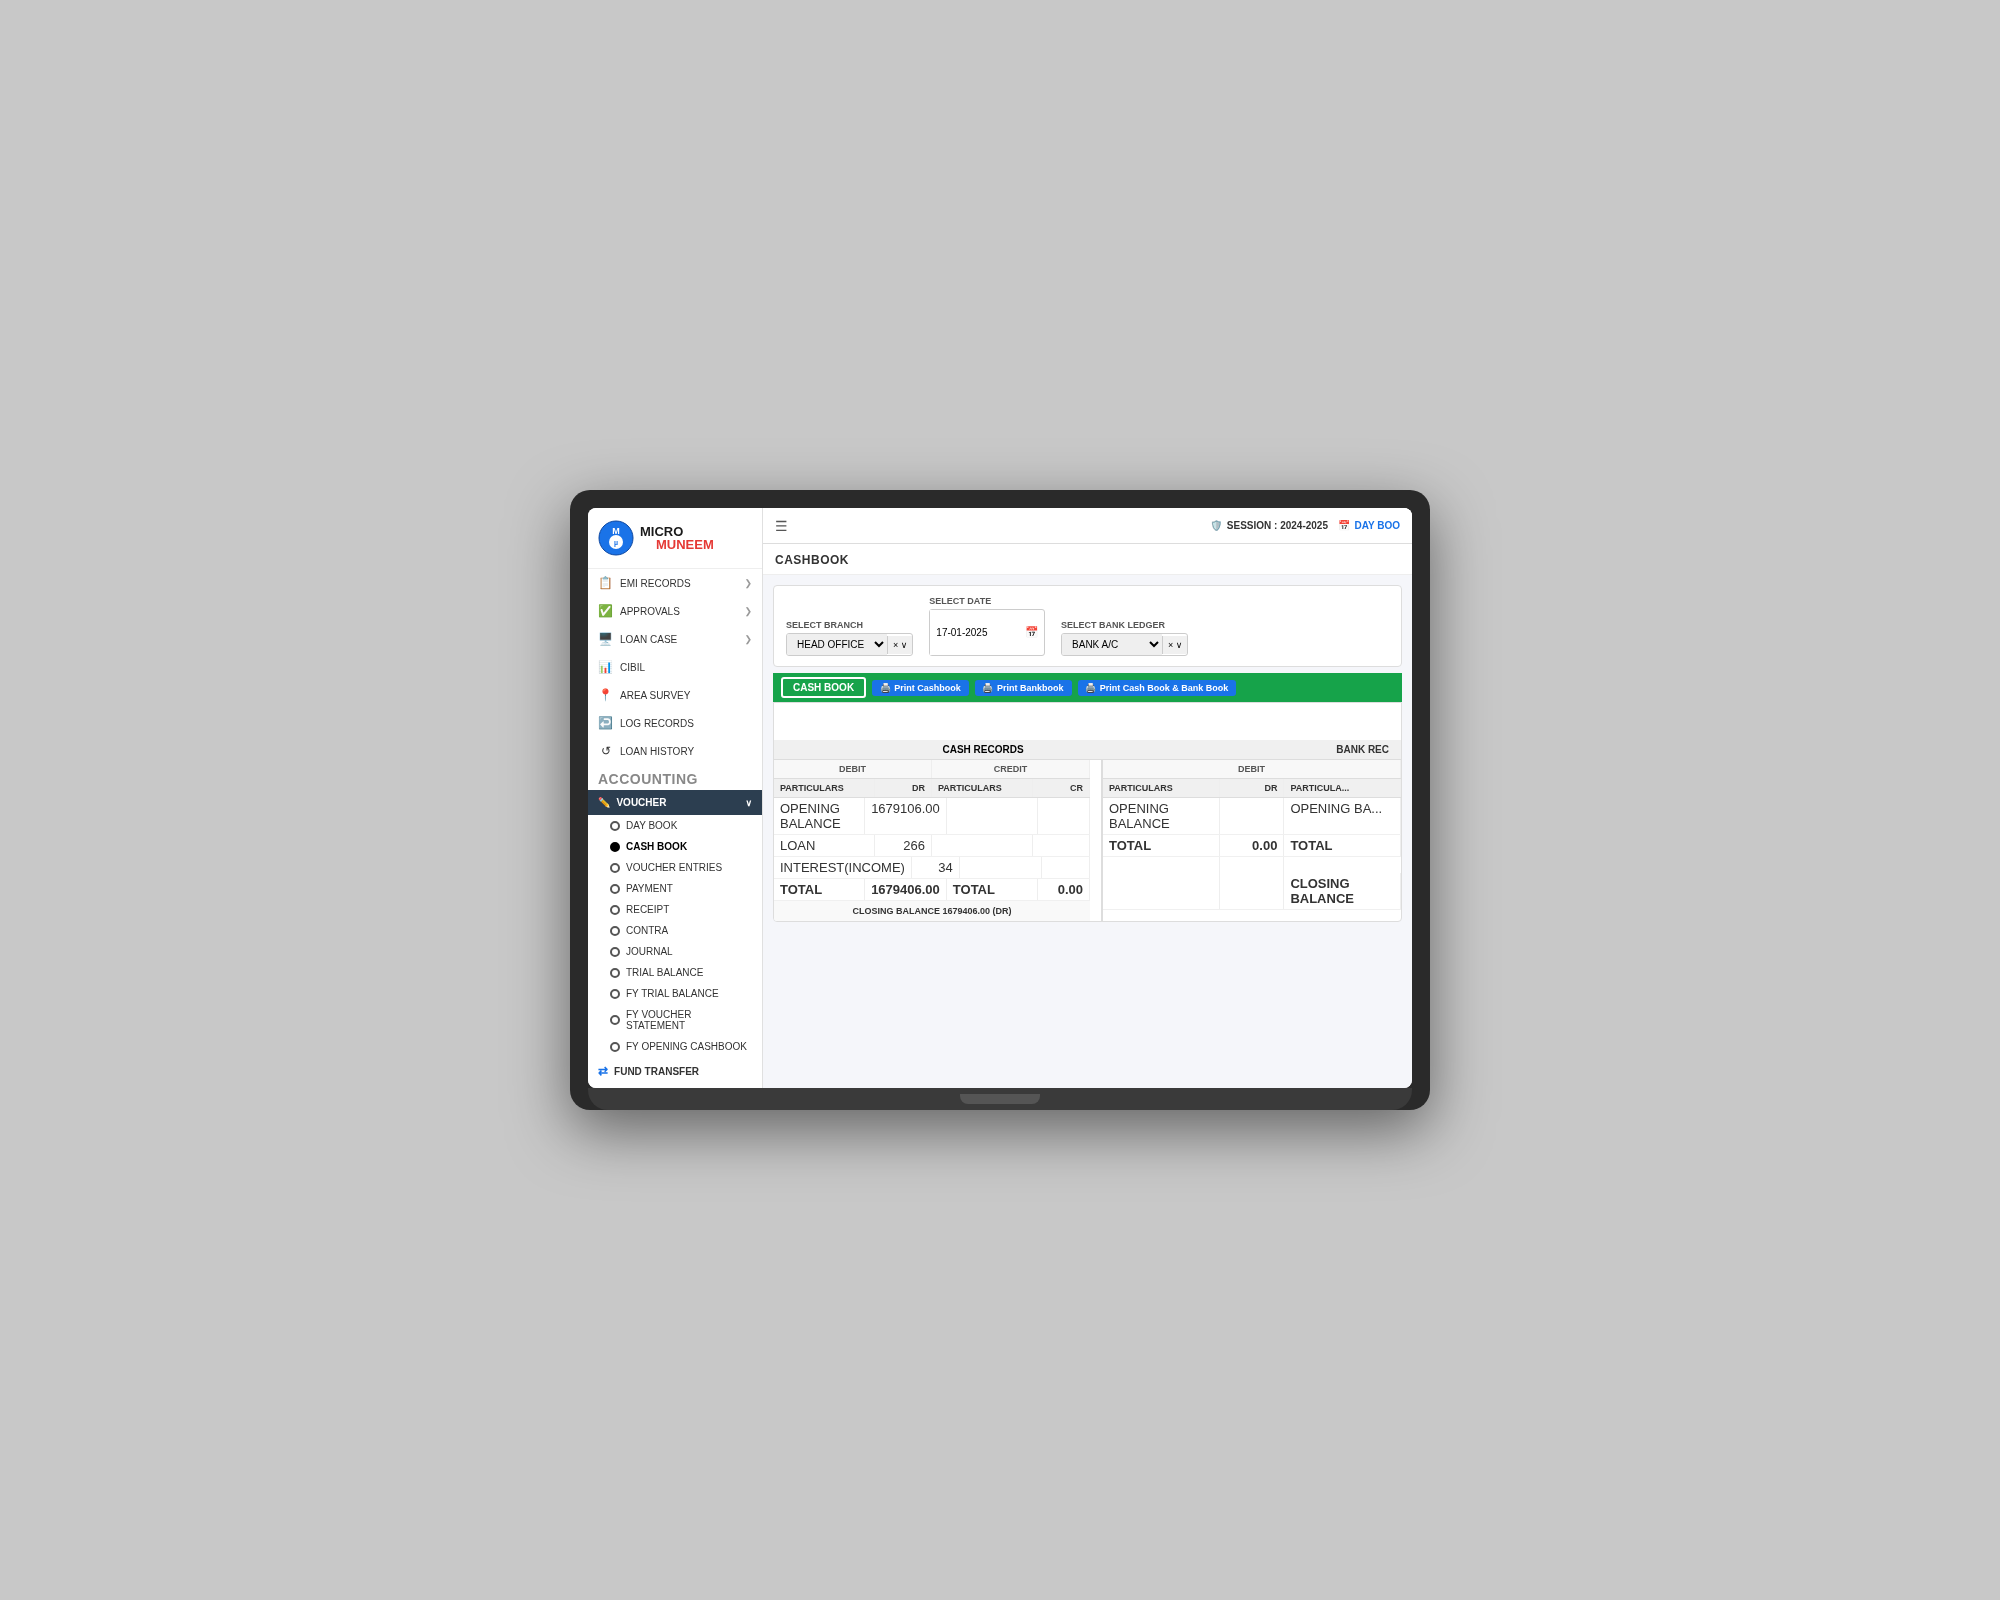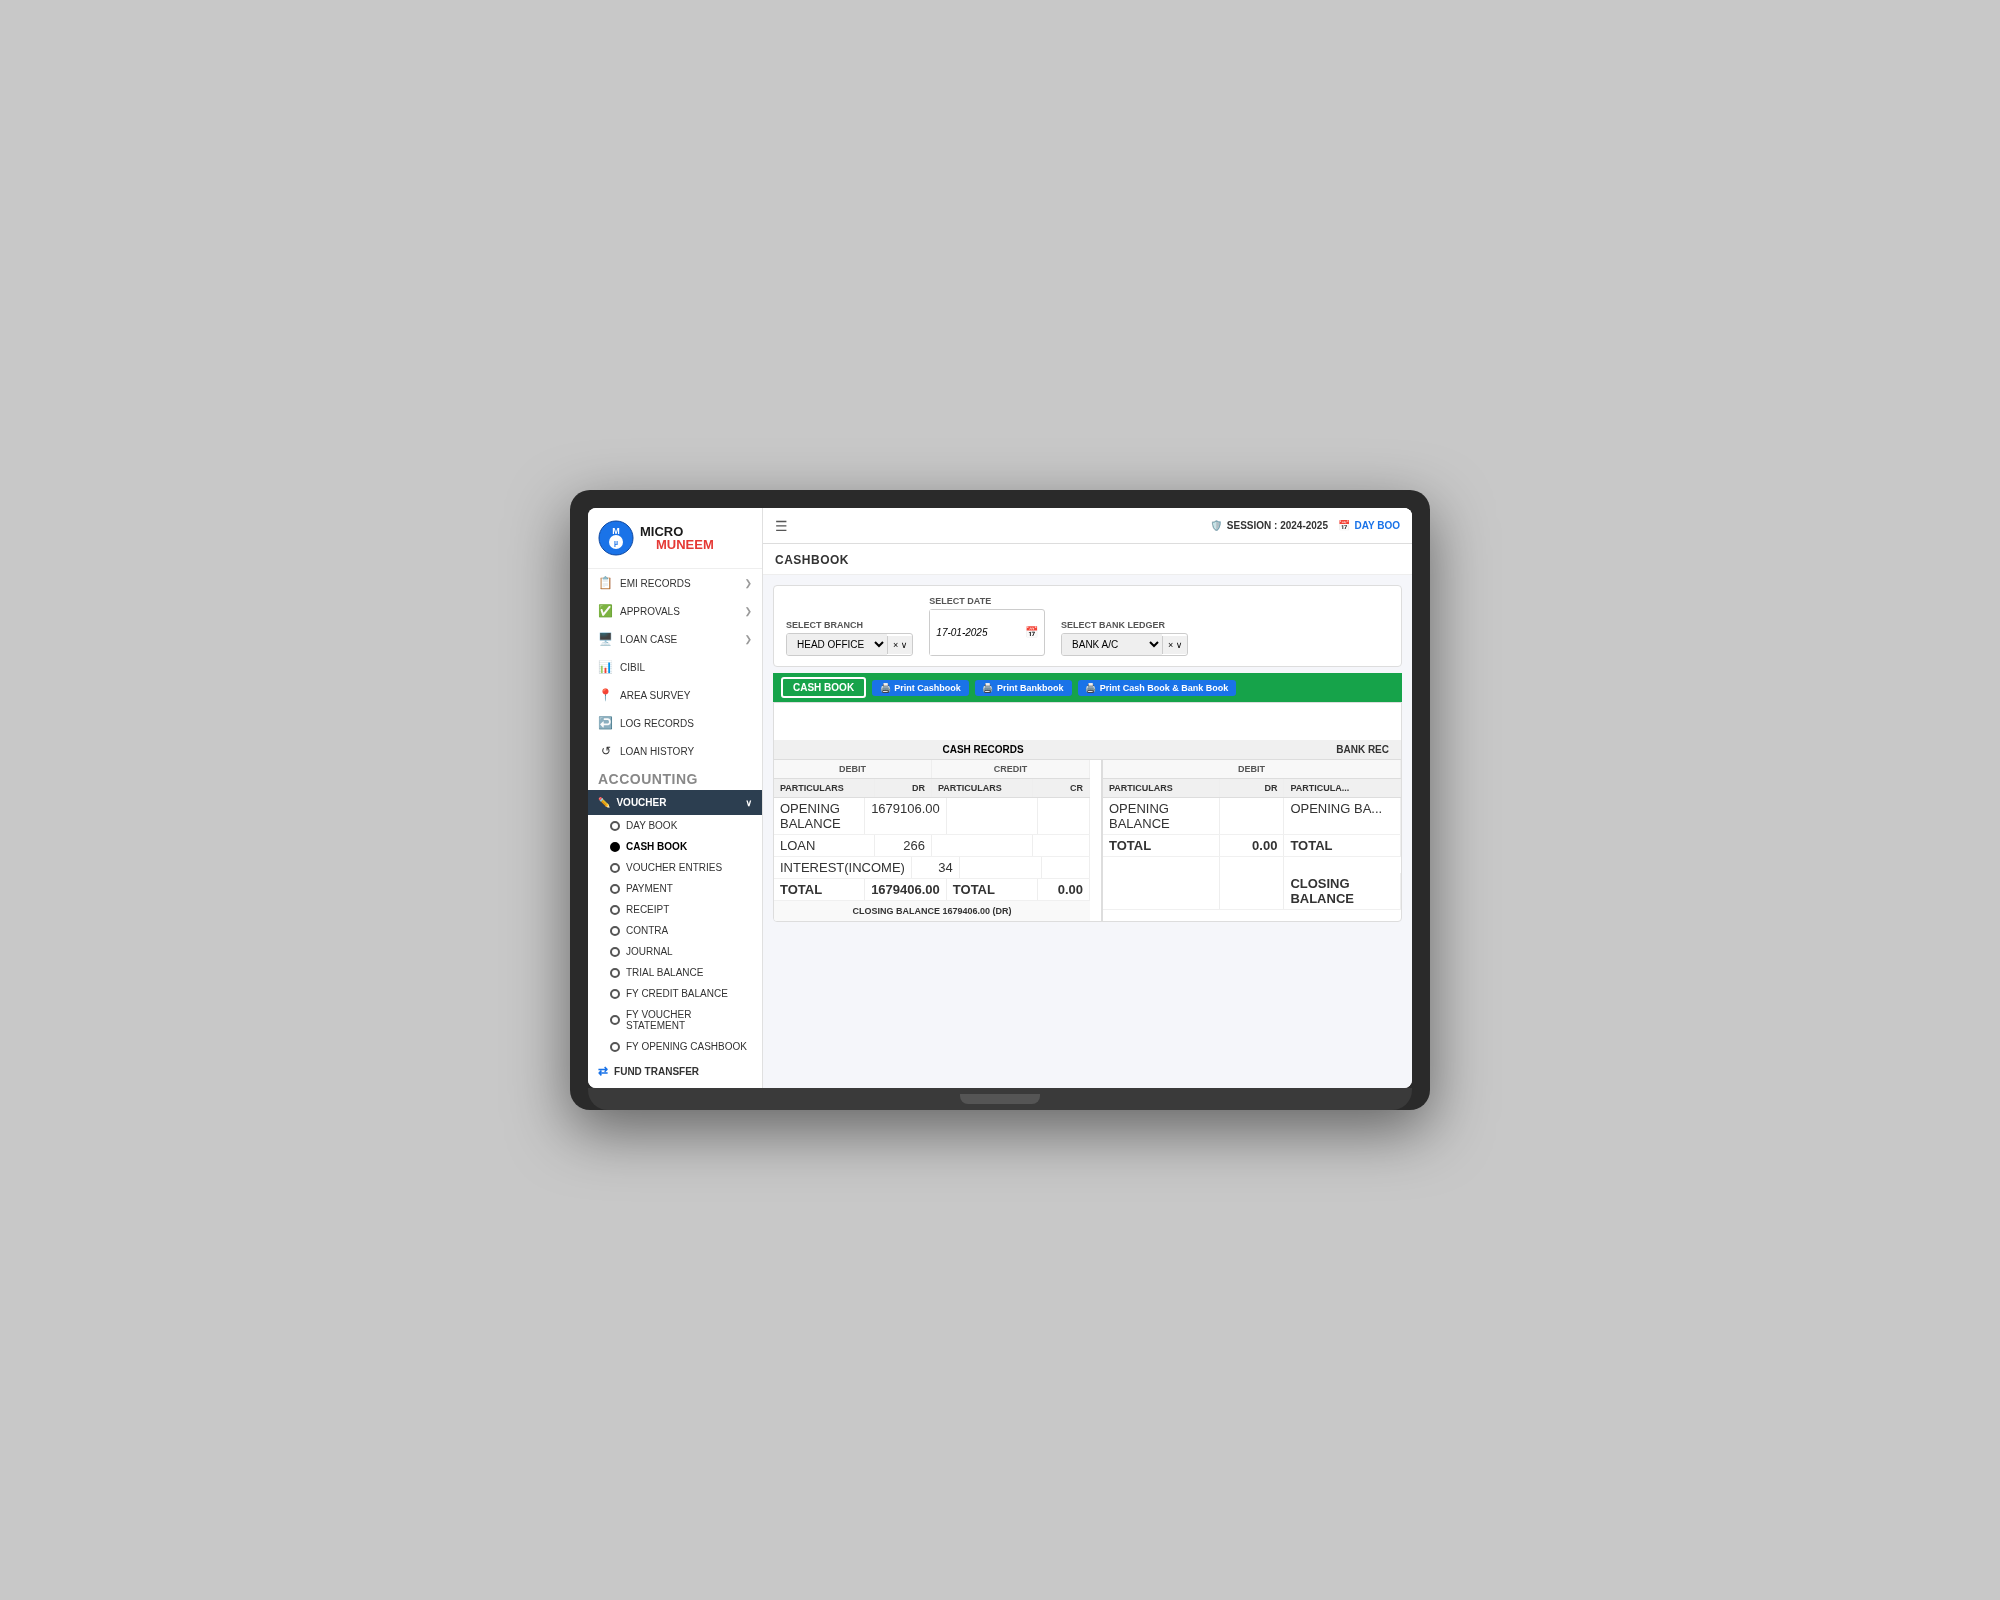--- a/index.html
+++ b/index.html
@@ -329,21 +329,20 @@
       border: 1px solid #ccc;
       border-radius: 3px;
     }
 
     .date-input-wrap input {
       border: none;
       padding: 17px 6px;
       font-size: 10px;
       width: 90px;
       outline: none;
-      font-style: italic;
     }
 
     .date-input-wrap .cal-icon {
       padding: 4px 5px;
       font-size: 11px;
       color: #555;
     }
 
     .cashbook-active-btn {
       background: #16a34a;
@@ -604,21 +603,21 @@
           <span>JOURNAL</span>
         </div>
 
         <div class="sub-item">
           <span class="sub-dot"></span>
           <span>TRIAL BALANCE</span>
         </div>
 
         <div class="sub-item">
           <span class="sub-dot"></span>
-          <span>FY CREDIT BALANCE</span>
+          <span>FY TRIAL BALANCE</span>
         </div>
 
         <div class="sub-item">
           <span class="sub-dot"></span>
           <span>FY VOUCHER STATEMENT</span>
         </div>
 
         <div class="sub-item">
           <span class="sub-dot"></span>
           <span>FY OPENING CASHBOOK</span>

